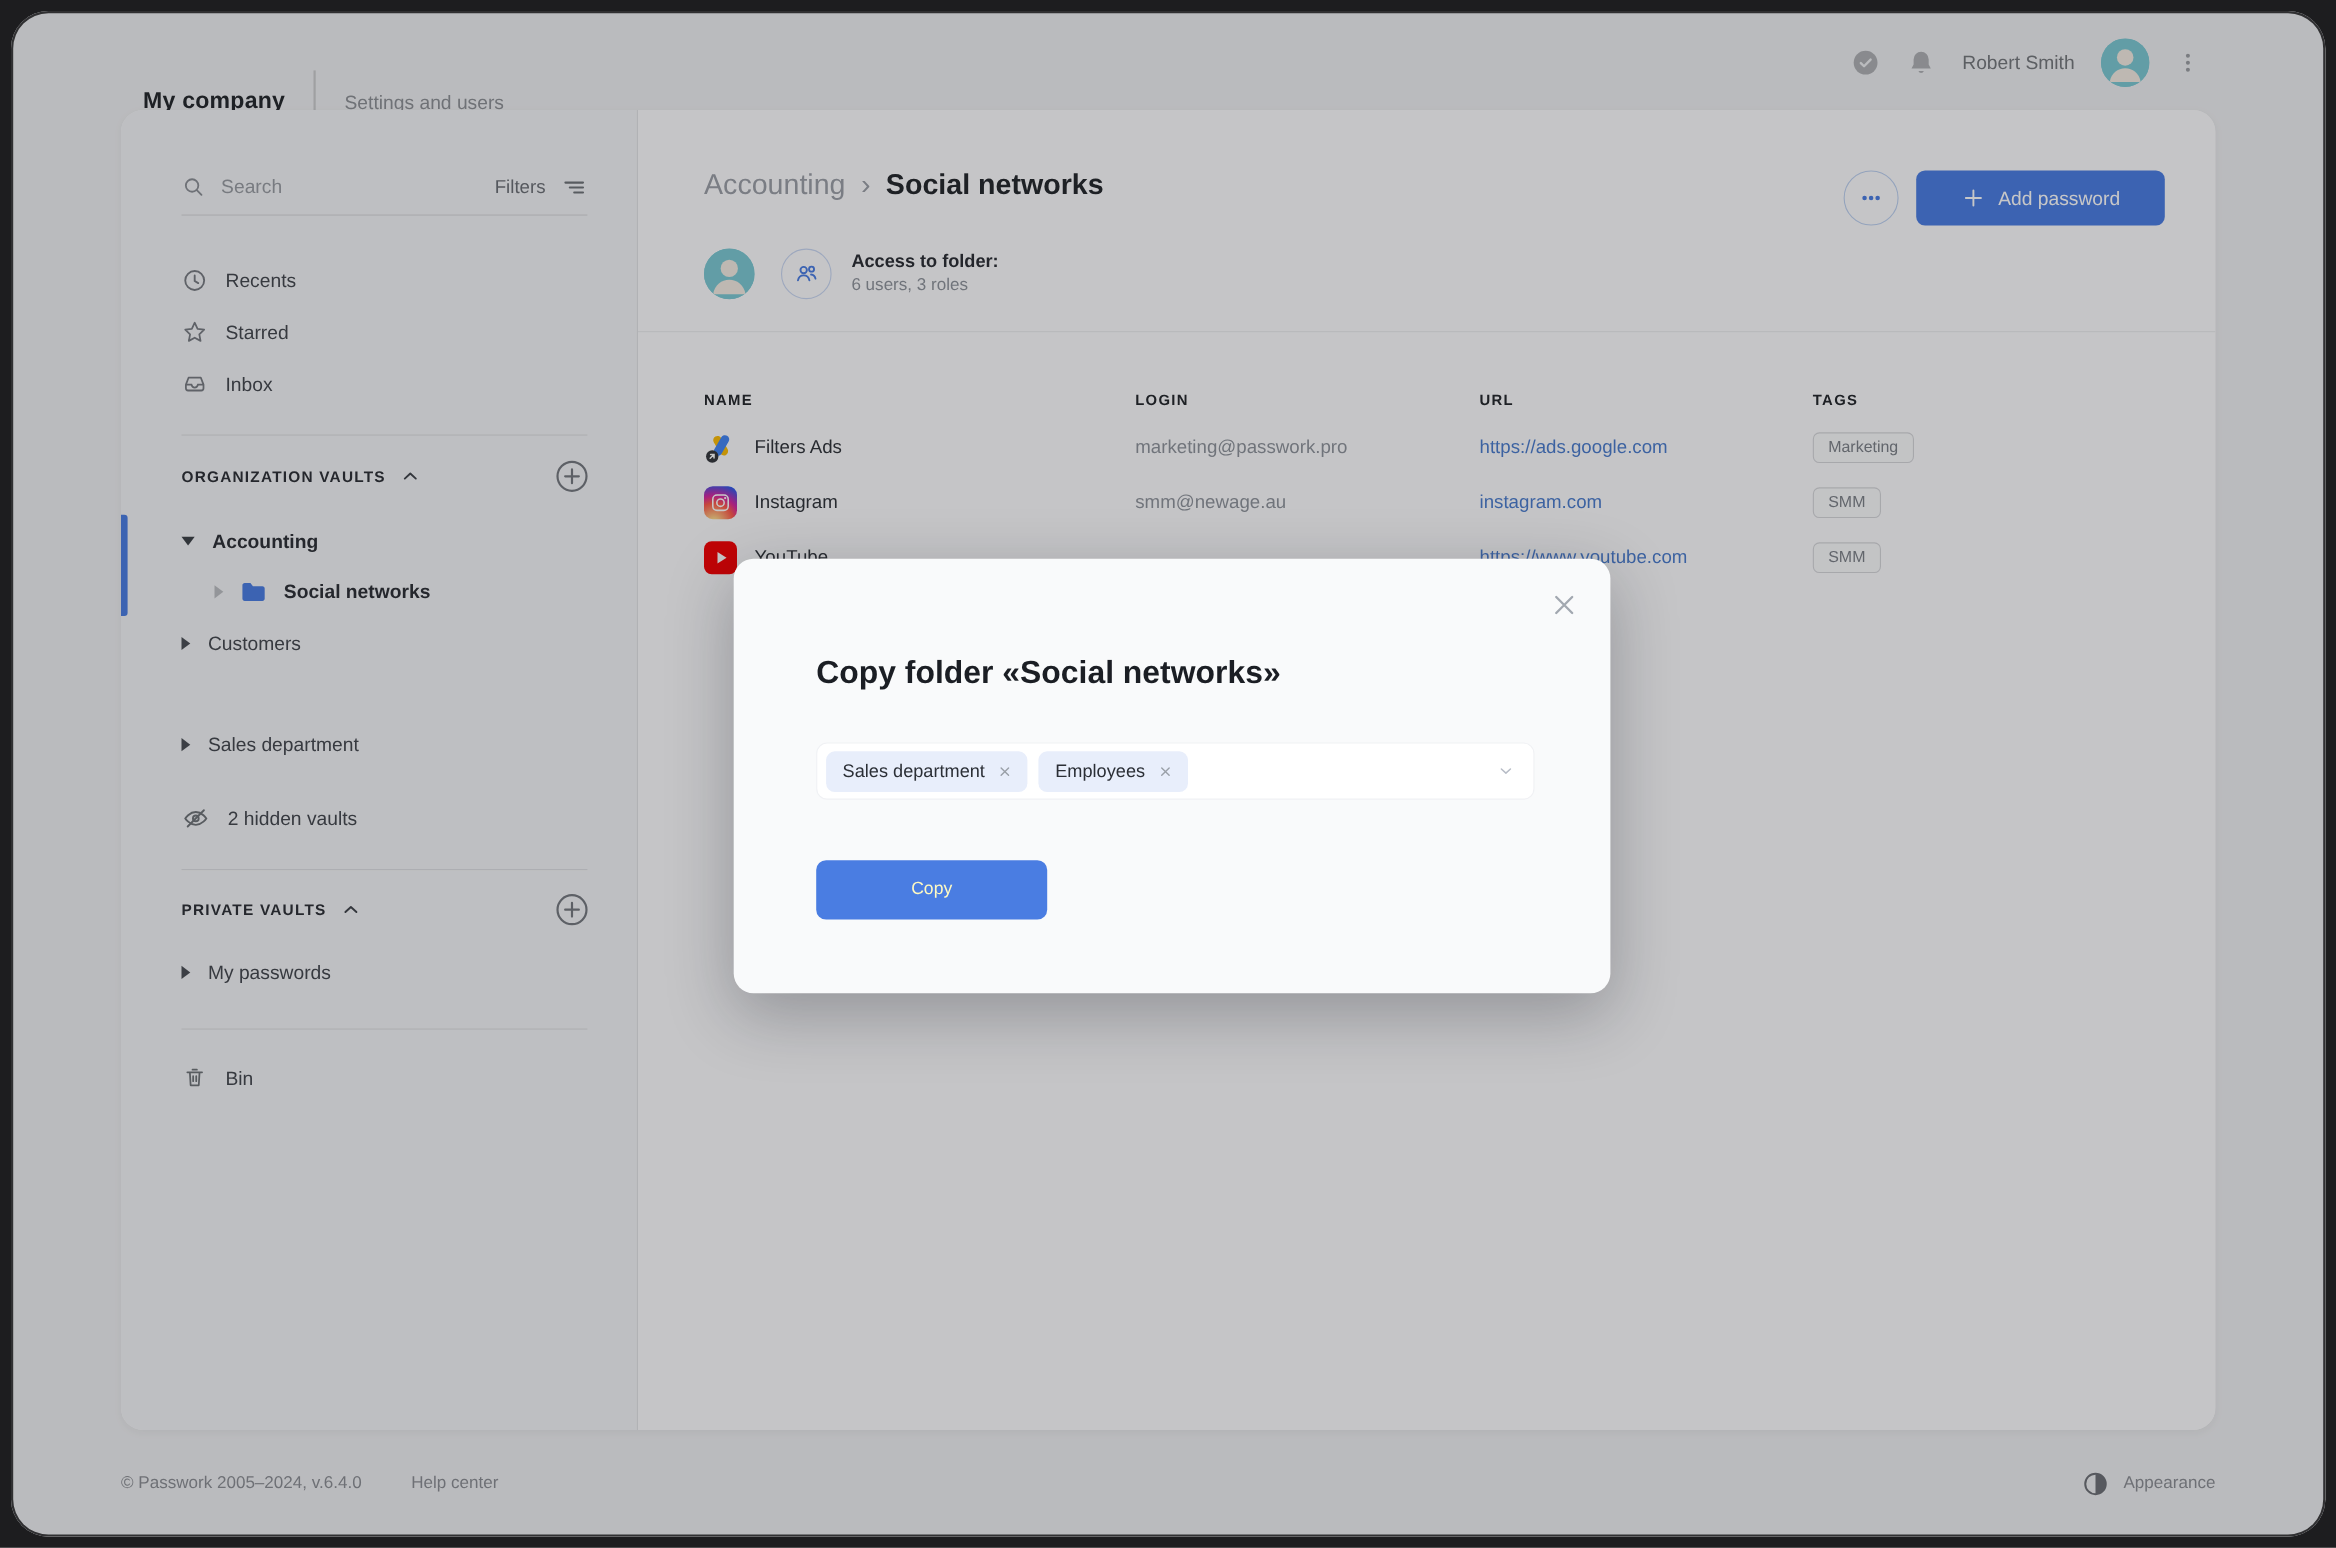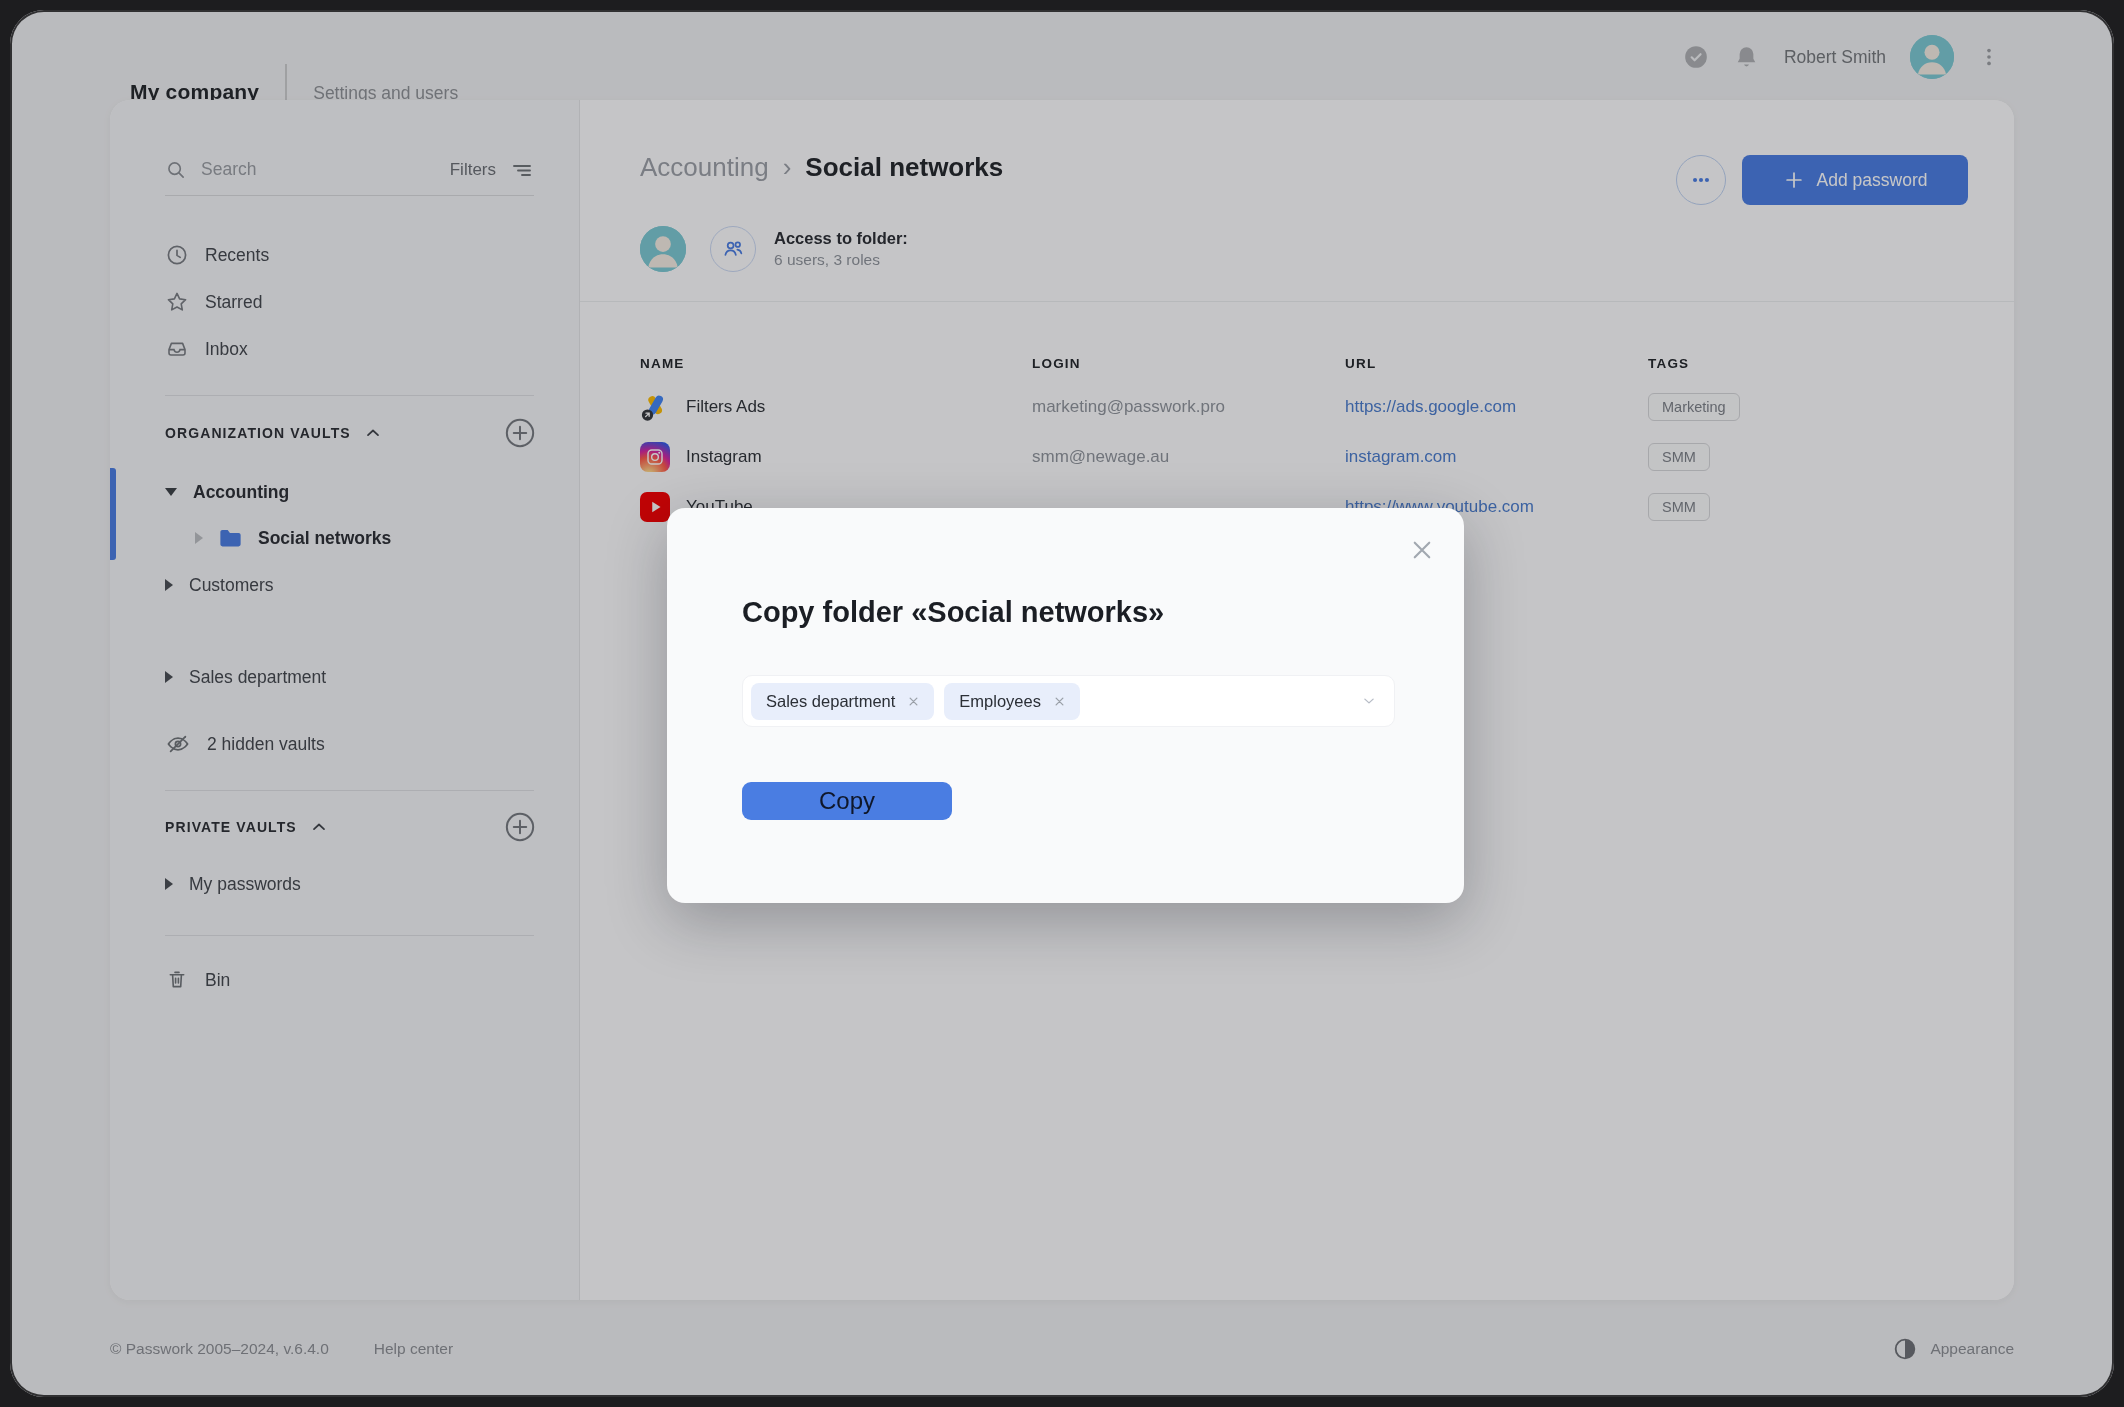--- a/index.html
+++ b/index.html
@@ -92,21 +92,21 @@
     position:absolute; left:657px; top:498px; width:797px; height:395px; z-index:50;
     background:#f9fafb; border-radius:18px; box-shadow:0 18px 60px rgba(18,22,32,.28);
   }
   .modal-close { position:absolute; top:26px; right:26px; width:32px; height:32px; background:transparent; border:0; cursor:pointer; display:flex; align-items:center; justify-content:center; }
   .modal-title { position:absolute; left:75px; top:88px; font-size:29px; font-weight:700; color:#1b1e24; }
   .modal-select { position:absolute; left:75px; top:167px; width:653px; height:52px; background:#ffffff; border:1px solid #f0f1f4; border-radius:10px; display:flex; align-items:center; gap:10px; padding-left:8px; cursor:pointer; }
   .chip { height:37px; display:flex; align-items:center; gap:11px; background:#e8eefb; border-radius:8px; padding:0 13px 0 15px; }
   .chip-label { font-size:16.5px; color:#2b2f36; white-space:nowrap; }
   .chip-x { background:transparent; border:0; padding:0; cursor:pointer; display:flex; }
   .select-chevron { position:absolute; right:16px; top:50%; transform:translateY(-50%); }
-  .copy-btn { position:absolute; left:75px; top:274px; width:210px; height:38px; border:0; border-radius:9px; background:#4a7de2; color:#0f172a; font-family:"Liberation Sans",sans-serif; font-size:24px; cursor:pointer; }
+  .copy-btn { position:absolute; left:75px; top:274px; width:210px; height:54px; border:0; border-radius:9px; background:#4a7de2; color:#fef9c3; font-family:"Liberation Sans",sans-serif; font-size:16px; cursor:pointer; }
 </style>
 </head>
 <body>
 
 <div class="stage">
   <div class="window">
 
     <header class="topbar">
       <div class="tb-left">
         <span class="brand">My company</span>

